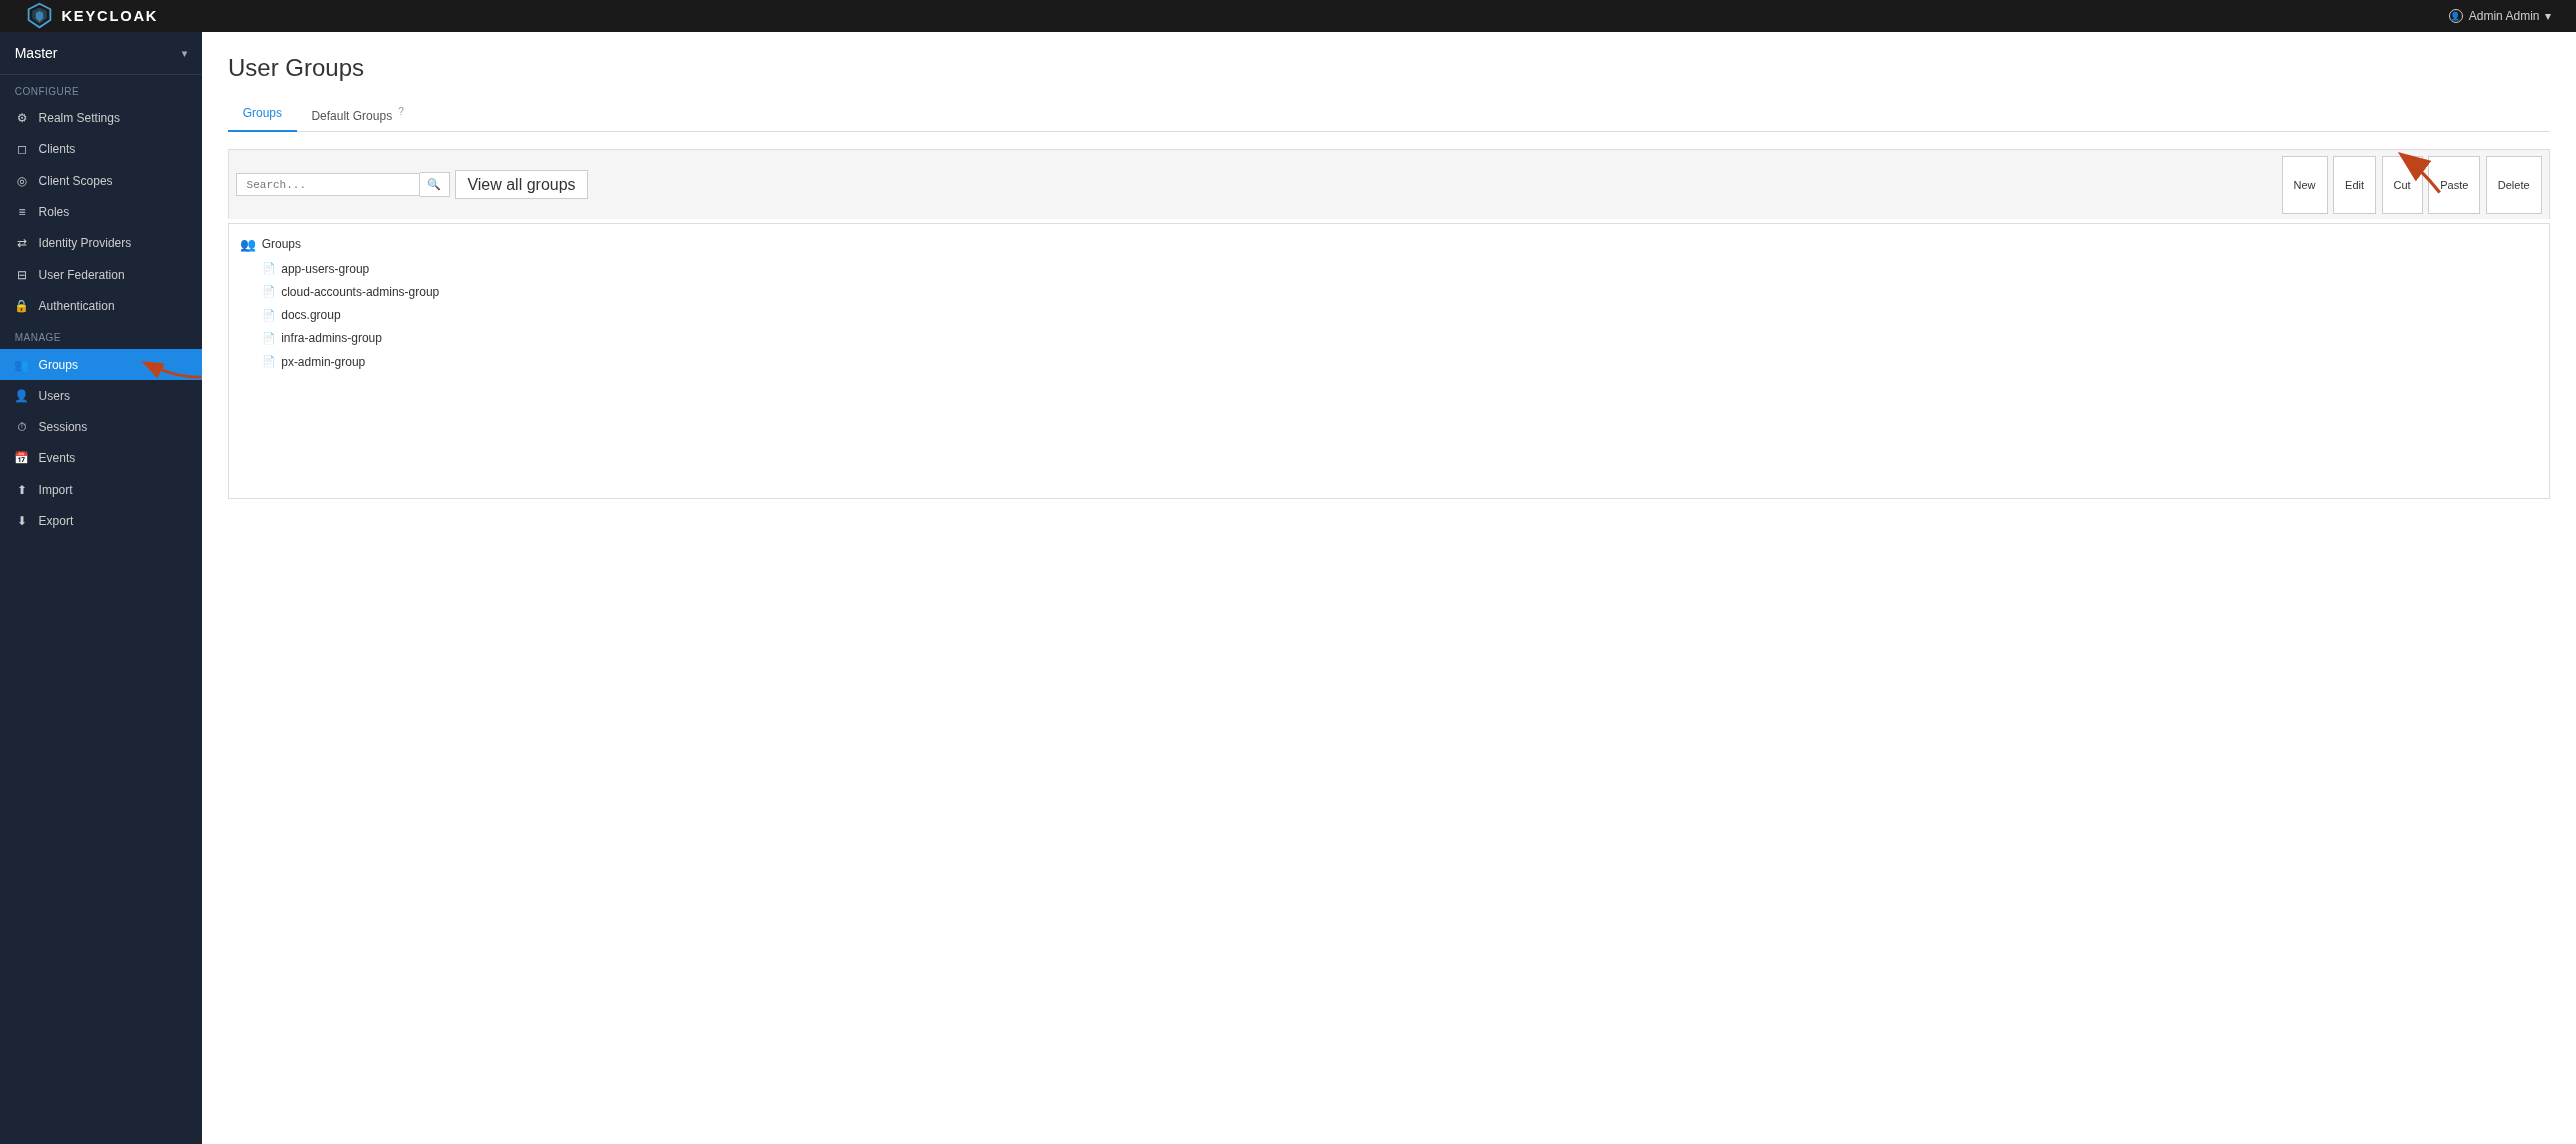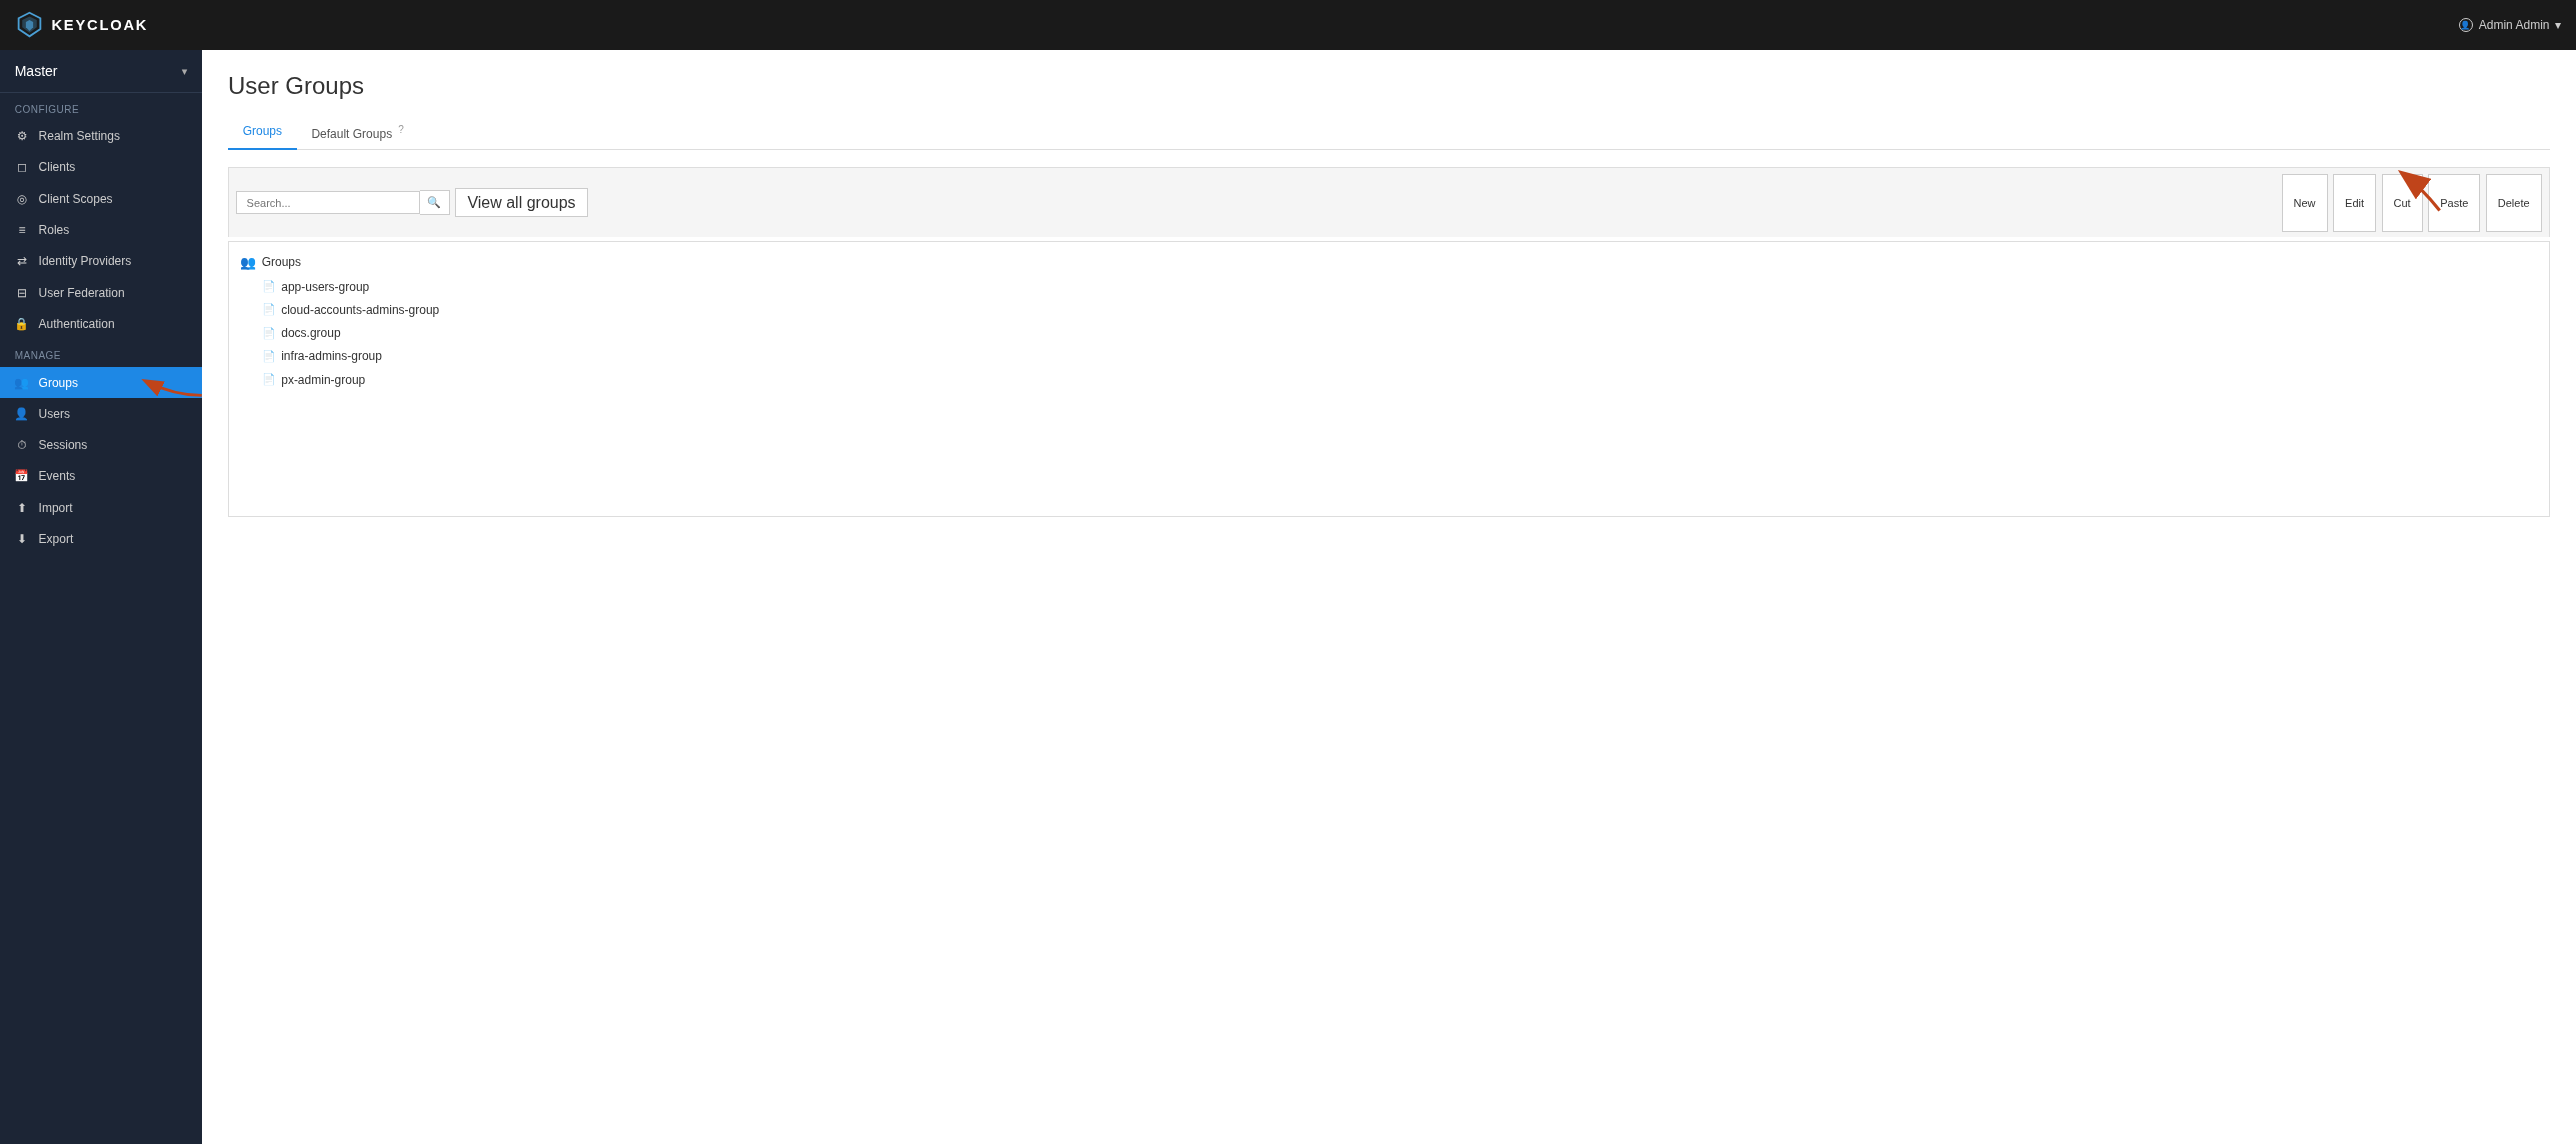--- a/index.html
+++ b/index.html
@@ -1,25 +1,25 @@
 <!DOCTYPE html>
 <html style="font-size:14.7px"><head>
   <meta charset="utf-8">
   <style>
     * { margin: 0; padding: 0; box-sizing: border-box; }
     body { font-family: 'Helvetica Neue', Arial, sans-serif; background: #fff; display: flex; flex-direction: column; height: 100vh; overflow: hidden; }
 
     
     .top-nav {
       background: #1a1a1a;
-      height: 50px;
+      height: 32px;
       display: flex;
       align-items: center;
       justify-content: space-between;
-      padding: 0 15px;
+      padding: 0 25px;
       flex-shrink: 0;
     }
     .logo-area {
       display: flex;
       align-items: center;
       gap: 7.4px;
     }
     .logo-icon {
       width: 29px;
       height: 29px;
@@ -172,20 +172,21 @@
       align-items: center;
     }
     .search-input {
       border: 0.9px solid #ccc;
       padding: 4.6px 9.2px;
       font-size: 11px;
       width: 184px;
       outline: none;
       color: #aaa;
       background: #fff;
+      font-family: Liberation Mono, monospace;
     }
     .search-btn {
       border: 0.9px solid #ccc;
       border-left: none;
       background: #fff;
       padding: 4.6px 7.4px;
       cursor: pointer;
       font-size: 11px;
       color: #555;
     }

